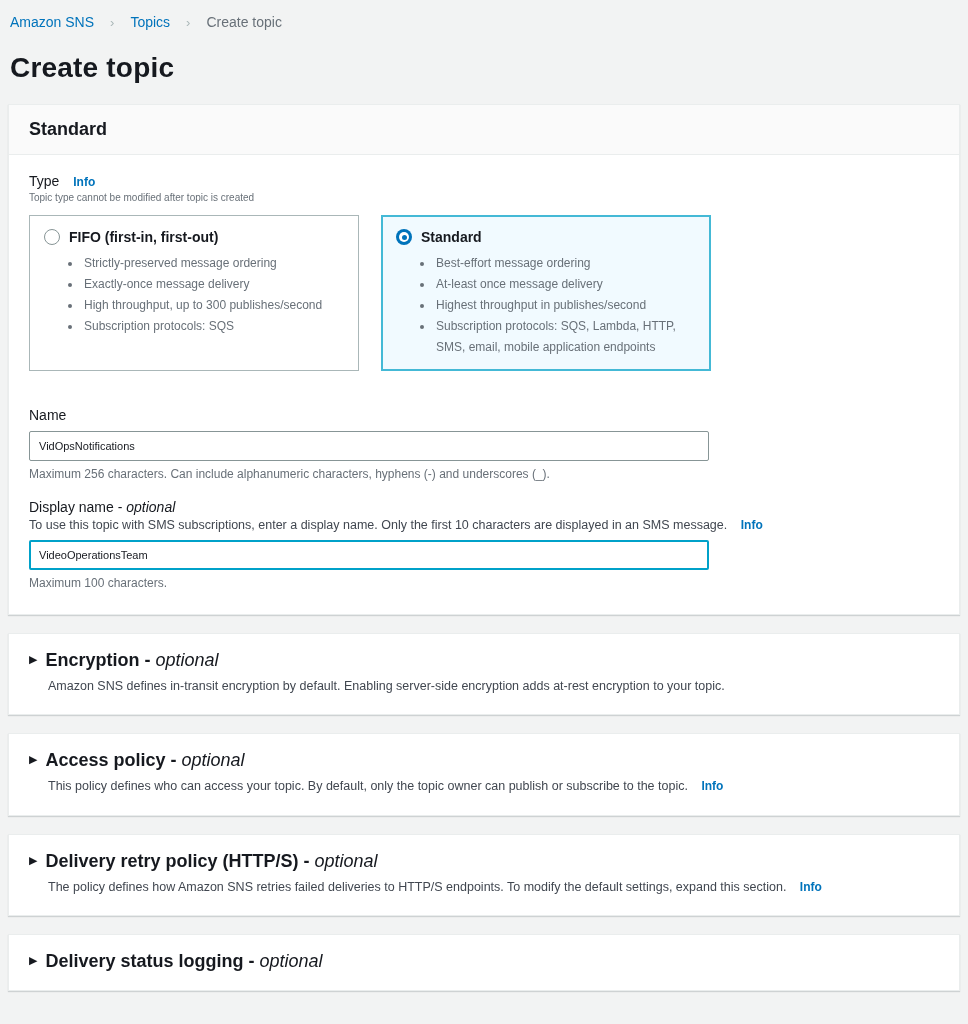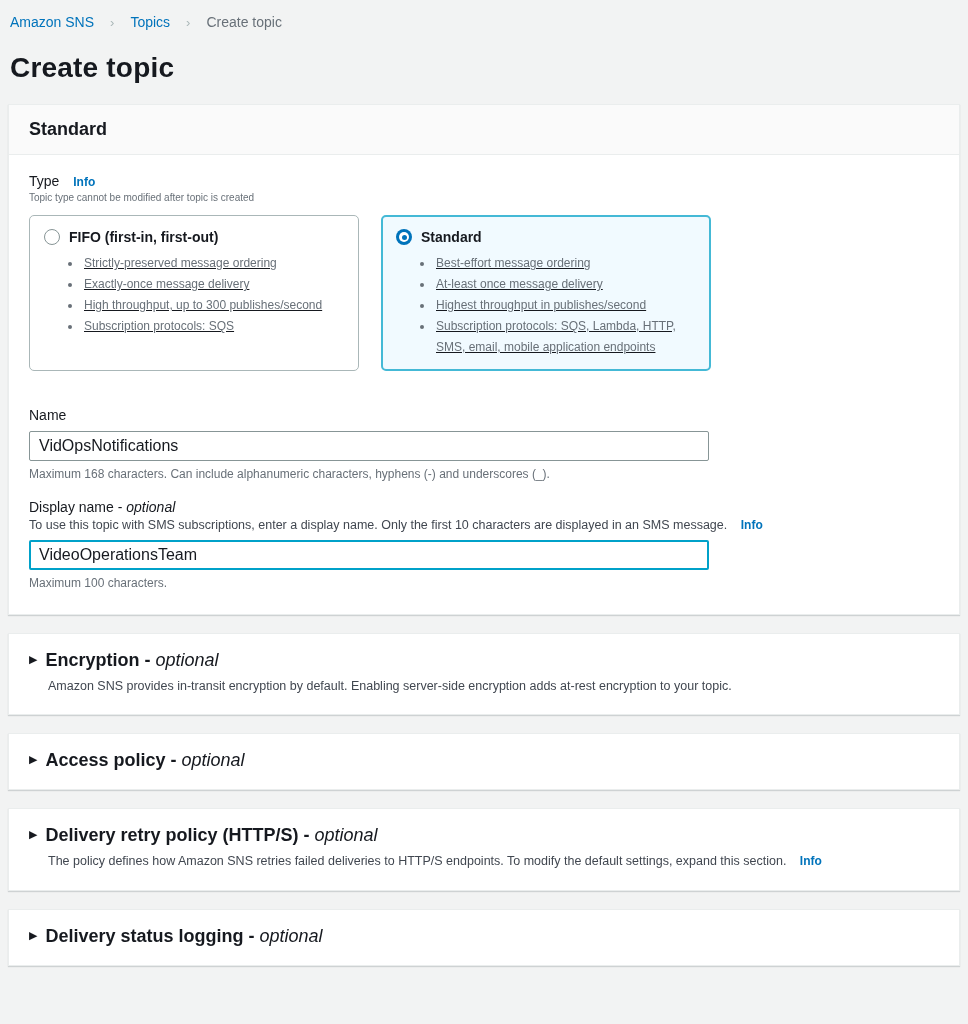--- a/index.html
+++ b/index.html
@@ -45,37 +45,37 @@
   .field-desc { font-size: 10px; color: #687078; margin-top: 3px; }
   .helper-text { font-size: 12px; color: #687078; margin-top: 6px; }
 
   .text-input {
     display: block;
     width: 680px;
     height: 30px;
     margin-top: 8px;
     padding: 4px 9px;
     font-family: "Liberation Sans", sans-serif;
-    font-size: 16px;
+    font-size: 11px;
     color: #16191f;
     background: #fff;
     border: 1px solid #879596;
     border-radius: 2px;
     outline: none;
   }
   .text-input.focused { border: 2px solid #00a1c9; padding: 3px 8px; }
 
   
   .type-block { margin-bottom: 36px; }
   .tiles { display: flex; gap: 22px; margin-top: 12px; }
   .tile {
     width: 330px;
     min-height: 127px;
     border: 1px solid #aab7b8;
-    border-radius: 5px;
+    border-radius: 0;
     background: #fff;
     padding: 13px 14px 12px 14px;
     cursor: pointer;
   }
   .tile.selected { border: 2px solid #44b9d6; background: #f1faff; padding: 12px 13px 11px 13px; }
   .tile-top { display: flex; align-items: center; gap: 9px; }
   .tile-title { font-size: 14px; font-weight: 700; color: #16191f; }
   .radio {
     width: 16px; height: 16px; border-radius: 50%;
     border: 1px solid #879596; background: #fff; flex: 0 0 auto;
@@ -83,21 +83,21 @@
   }
   .radio.checked { border: none; background: #0073bb; }
   .radio.checked::before {
     content: ""; position: absolute; left: 3px; top: 3px;
     width: 10px; height: 10px; border-radius: 50%; background: #fff;
   }
   .radio.checked::after {
     content: ""; position: absolute; left: 5.5px; top: 5.5px;
     width: 5px; height: 5px; border-radius: 50%; background: #0073bb;
   }
-  .tile ul { margin: 8px 0 0 24px; padding-left: 14px; text-decoration: underline; }
+  .tile ul { margin: 8px 0 0 24px; padding-left: 14px; }
   .tile li { font-size: 12px; color: #687078; line-height: 1.75; padding-left: 2px; }
 
   
   .section-card { padding: 16px 20px 18px 20px; }
   .section-title-row { display: flex; align-items: center; gap: 8px; cursor: pointer; }
   .caret { font-size: 11px; color: #16191f; line-height: 1; transform: translateY(-1px); }
   .section-title { font-size: 18px; font-weight: 700; color: #16191f; }
   .section-desc { font-size: 12.5px; color: #414750; margin: 6px 0 0 19px; line-height: 1.55; max-width: 900px; }
   .section-desc .info-link { font-size: 12px; }
 </style>
@@ -153,21 +153,21 @@
               <li>Highest throughput in publishes/second</li>
               <li>Subscription protocols: SQS, Lambda, HTTP, SMS, email, mobile application endpoints</li>
             </ul>
           </div>
         </div>
       </div>
 
       <div class="name-block" style="margin-bottom:18px;">
         <span class="field-label">Name</span>
         <input class="text-input" type="text" value="VidOpsNotifications" style="">
-        <div class="helper-text">Maximum 168 characters. Can include alphanumeric characters, hyphens (-) and underscores (_).</div>
+        <div class="helper-text">Maximum 256 characters. Can include alphanumeric characters, hyphens (-) and underscores (_).</div>
       </div>
 
       <div class="display-name-block">
         <span class="field-label">
           <span>Display name -</span>
           <span class="optional-suffix">optional</span>
         </span>
         <div class="field-desc" style="color:#414750;font-size:12.5px;">
           <span>To use this topic with SMS subscriptions, enter a display name. Only the first 10 characters are displayed in an SMS message.</span>
           <a class="info-link">Info</a>
@@ -181,31 +181,35 @@
 
   <section class="card section-card">
     <div class="section-title-row">
       <span class="caret">▶</span>
       <span class="section-title">
         <span>Encryption -</span>
         <span class="optional-suffix" style="font-weight:400;">optional</span>
       </span>
     </div>
     <div class="section-desc">
-      <span>Amazon SNS provides in-transit encryption by default. Enabling server-side encryption adds at-rest encryption to your topic.</span>
+      <span>Amazon SNS defines in-transit encryption by default. Enabling server-side encryption adds at-rest encryption to your topic.</span>
     </div>
   </section>
 
   <section class="card section-card">
     <div class="section-title-row">
       <span class="caret">▶</span>
       <span class="section-title">
         <span>Access policy -</span>
         <span class="optional-suffix" style="font-weight:400;">optional</span>
       </span>
+    </div>
+    <div class="section-desc">
+      <span>This policy defines who can access your topic. By default, only the topic owner can publish or subscribe to the topic.</span>
+      <a class="info-link">Info</a>
     </div>
   </section>
 
   <section class="card section-card">
     <div class="section-title-row">
       <span class="caret">▶</span>
       <span class="section-title">
         <span>Delivery retry policy (HTTP/S) -</span>
         <span class="optional-suffix" style="font-weight:400;">optional</span>
       </span>

